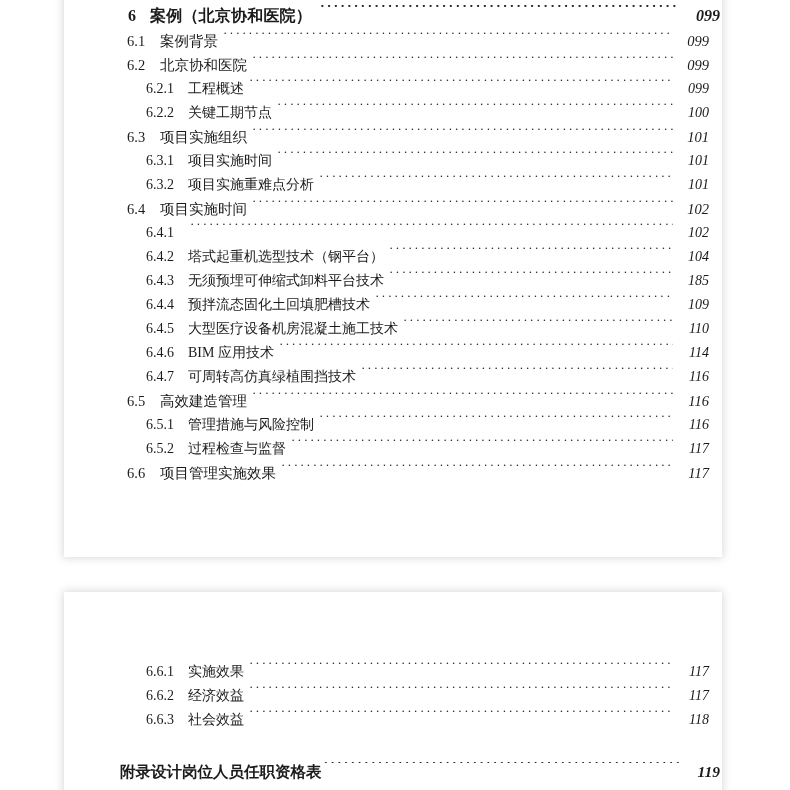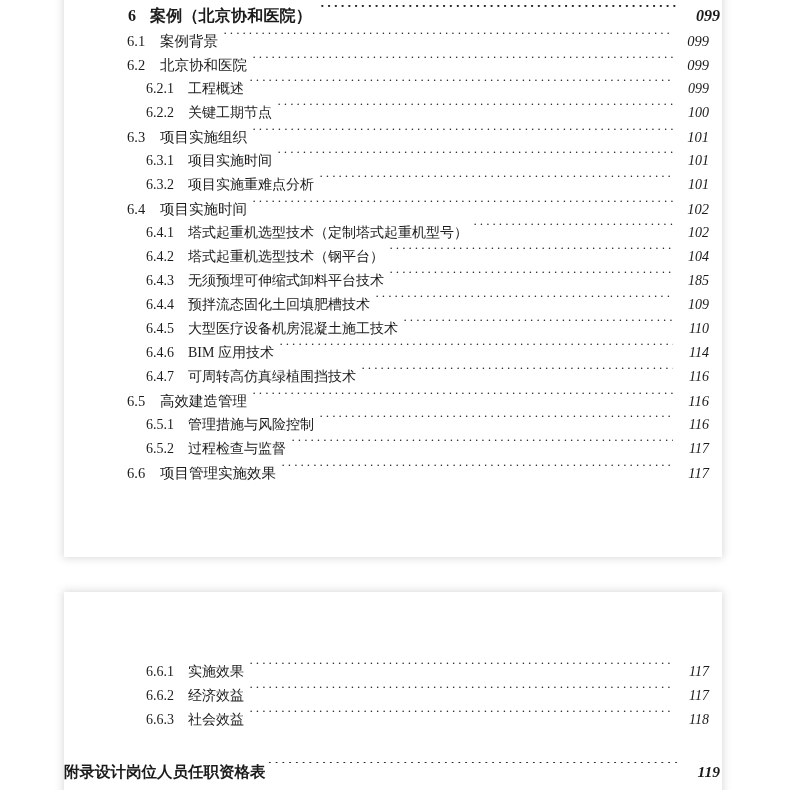--- a/index.html
+++ b/index.html
@@ -114,20 +114,21 @@
   }
   .lvl3 .num   { width: 42px; }
   .lvl3 .pageno{ width: 34px; padding-right: 13px; }
 
   
   .appendix {
     font-weight: bold;
     font-size: 15.5px;
     height: 27px;
     line-height: 27px;
+    padding-left: 56px;
   }
   .appendix .title { padding-right: 0; }
   .appendix .pageno{ width: 38px; padding-right: 2px; margin-top: 10px; }
   .appendix .leader::before { font-size: 14px; letter-spacing: 2.1px; }
 
   .app-label { padding-right: 14px; }
 
   .spacer-sm { height: 16px; }
   .pad-top-1 { padding-top: 2px; }
   .pad-top-2 { padding-top: 68px; }
@@ -198,21 +199,20 @@
 
       <div class="toc-row lvl2">
         <span class="num">6.4</span>
         <span class="title">项目实施时间</span>
         <span class="leader"></span>
         <span class="pageno">102</span>
       </div>
 
       <div class="toc-row lvl3">
         <span class="num">6.4.1</span>
-        <span class="title">塔式起重机选型技术（定制塔式起重机型号）</span>
         <span class="leader"></span>
         <span class="pageno">102</span>
       </div>
 
       <div class="toc-row lvl3">
         <span class="num">6.4.2</span>
         <span class="title">塔式起重机选型技术（钢平台）</span>
         <span class="leader"></span>
         <span class="pageno">104</span>
       </div>

